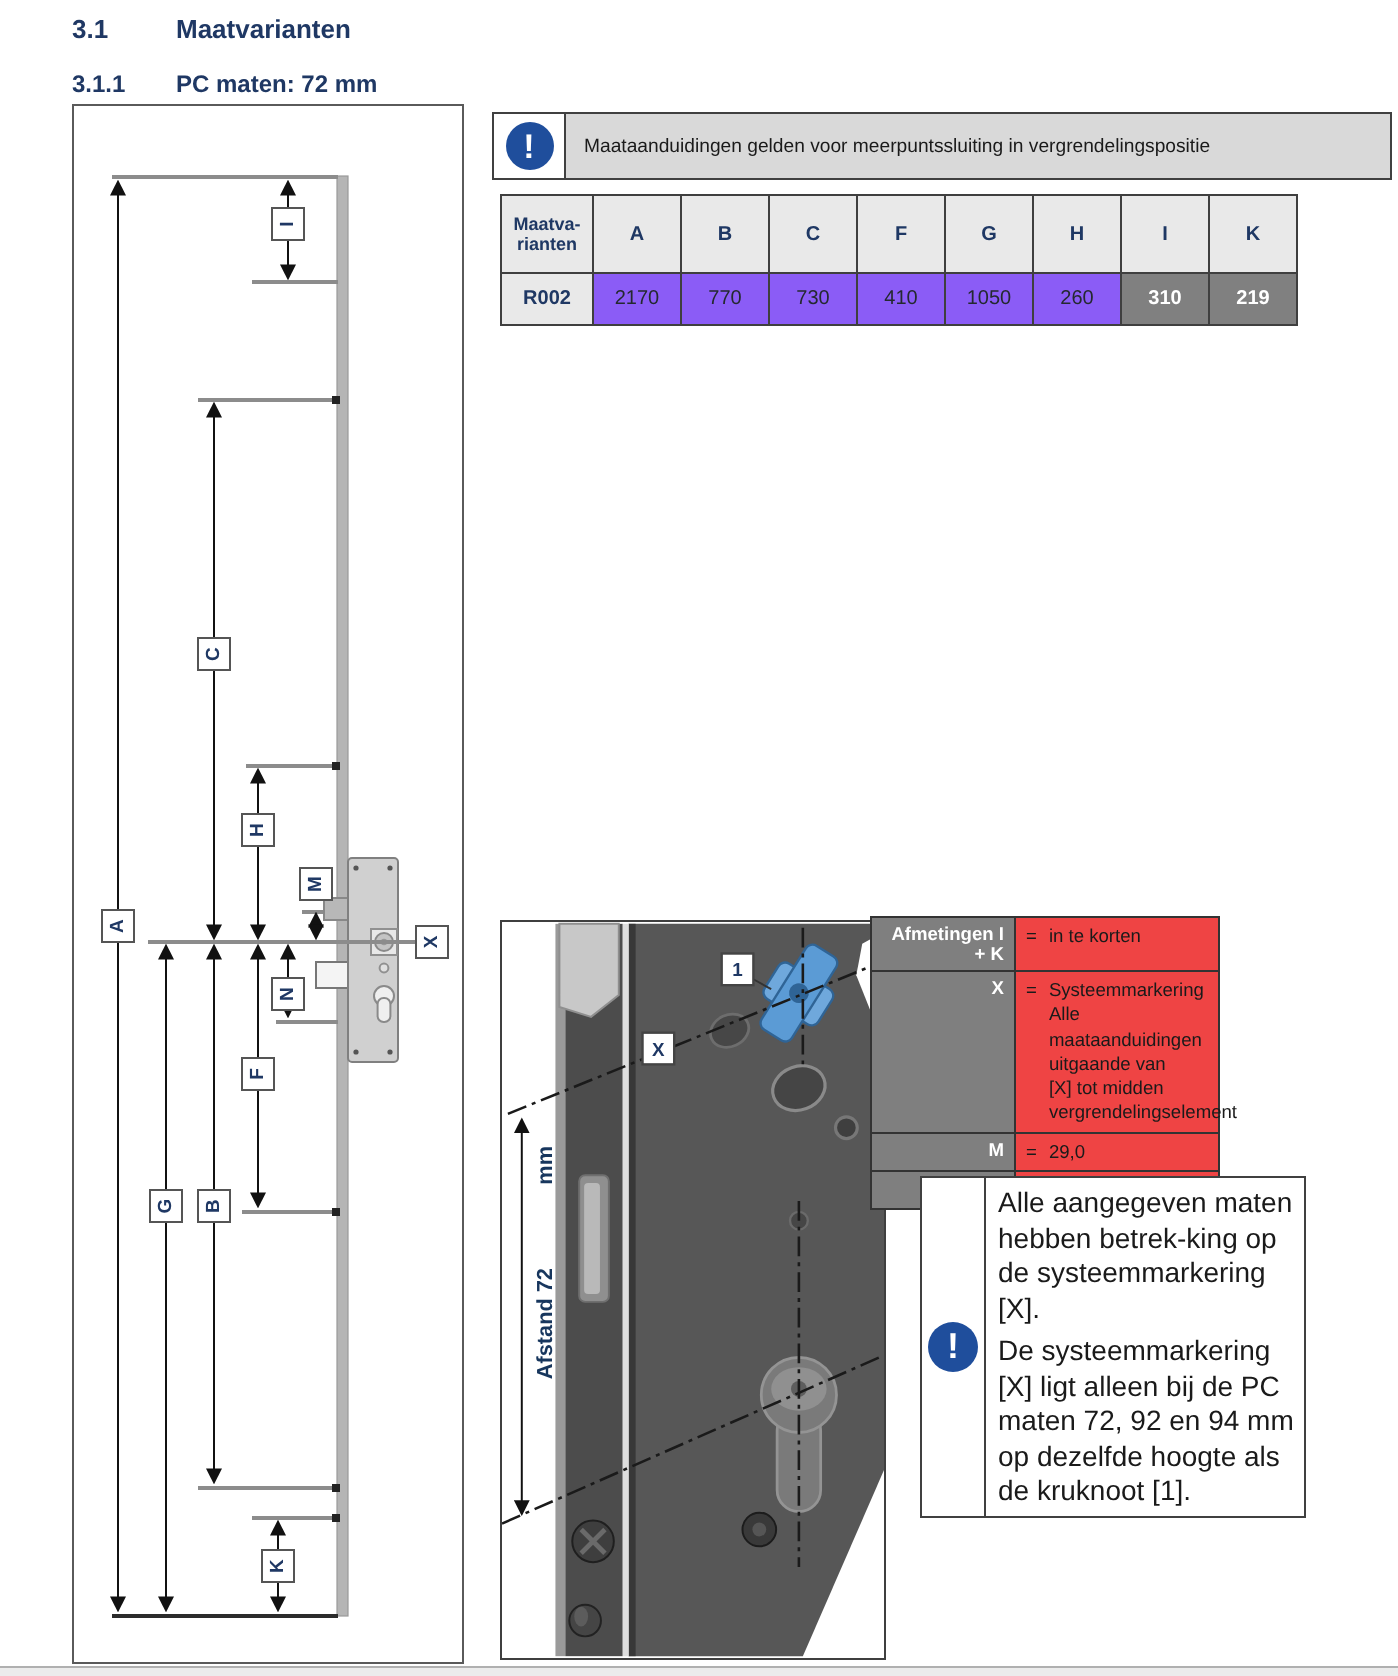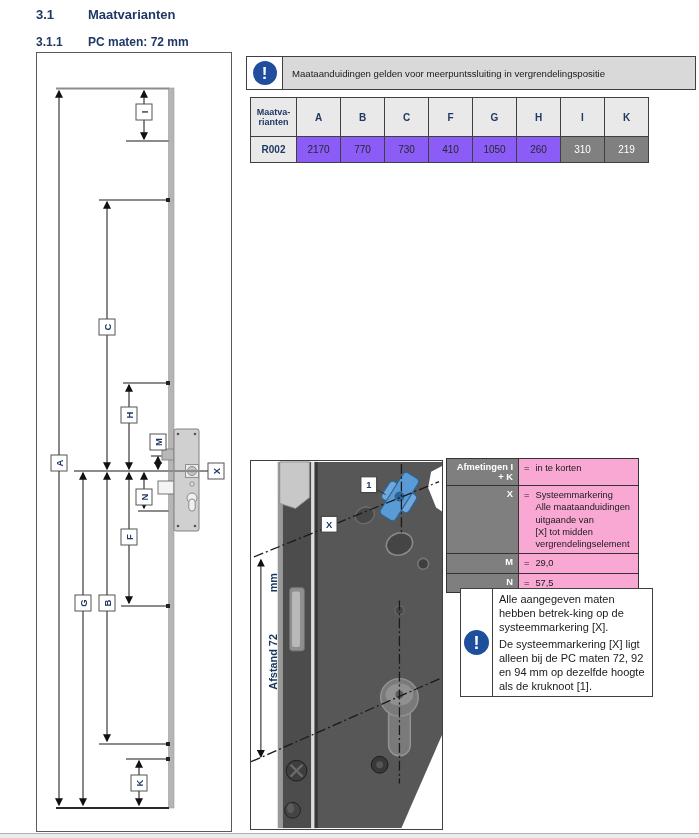--- a/index.html
+++ b/index.html
@@ -26,41 +26,41 @@
   .bang{border-radius:50%;background:#1f4e9c;color:#fff;font-weight:bold;
         display:flex;align-items:center;justify-content:center;line-height:1;}
   .notice1{left:246px;top:56px;width:450px;height:34px;}
   .notice1 .icon-cell{width:35px;}
   .notice1 .bang{width:24px;height:24px;font-size:17px;}
   .notice1 .text-cell{flex:1;background:#d9d9d9;display:flex;align-items:center;
                       padding:0 9px;font-size:9.6px;color:#1a1a1a;}
   .notice2{left:460px;top:588px;width:193px;min-height:70px;}
   .notice2 .icon-cell{width:31px;}
   .notice2 .bang{width:25px;height:25px;font-size:18px;}
-  .notice2 .text-cell{flex:1;background:#fff;padding:4px 5px 3px 6px;font-size:11px;
+  .notice2 .text-cell{flex:1;background:#fff;padding:4px 5px 3px 6px;font-size:14px;
                       line-height:1.25;color:#1a1a1a;}
   .notice2 .text-cell p{margin:0 0 4px 0;}
   .notice2 .text-cell p:last-child{margin-bottom:0;}
 
   
   .dimtable{position:absolute;left:250px;top:97px;width:399px;border-collapse:collapse;
             table-layout:fixed;}
   .dimtable td{border:1.8px solid #3f3f3f;text-align:center;vertical-align:middle;
                padding:0;font-size:10px;}
   .dimtable tr.hd{height:39px;}
   .dimtable tr.dt{height:26px;}
   .dimtable tr.hd td{background:#e9e9e9;color:#1f3864;font-weight:bold;}
   .dimtable td.first{font-size:9px;white-space:pre-line;line-height:1.15;}
   .dimtable tr.dt td{background:#8b5cf6;color:#24292f;}
   .dimtable tr.dt td.rowid{background:#e9e9e9;color:#1f3864;font-weight:bold;}
-  .dimtable tr.dt td.dark{background:#808080;color:#fff;font-weight:normal;}
-
-  
-  .legend{position:absolute;left:446px;top:458px;width:193px;border:1.8px solid #333;
-          box-sizing:border-box;background:#f9a8d4;}
+  .dimtable tr.dt td.dark{background:#808080;color:#fff;font-weight:bold;}
+
+  
+  .legend{position:absolute;left:435px;top:458px;width:175px;border:1.8px solid #333;
+          box-sizing:border-box;background:#ef4444;}
   .legend .lrow{display:flex;border-bottom:1.5px solid #333;align-items:stretch;}
   .legend .lrow:last-child{border-bottom:none;}
   .legend .k{flex:0 0 72px;width:72px;background:#7f7f7f;color:#fff;font-size:9.3px;
              font-weight:600;text-align:right;padding:3px 5px;box-sizing:border-box;
              border-right:1.5px solid #333;}
   .legend .v{flex:1;padding:3px 5px;font-size:9.3px;color:#1a1a1a;display:flex;gap:6px;
              align-items:flex-start;line-height:1.32;}
   .preline{white-space:pre-line;}
 
   

